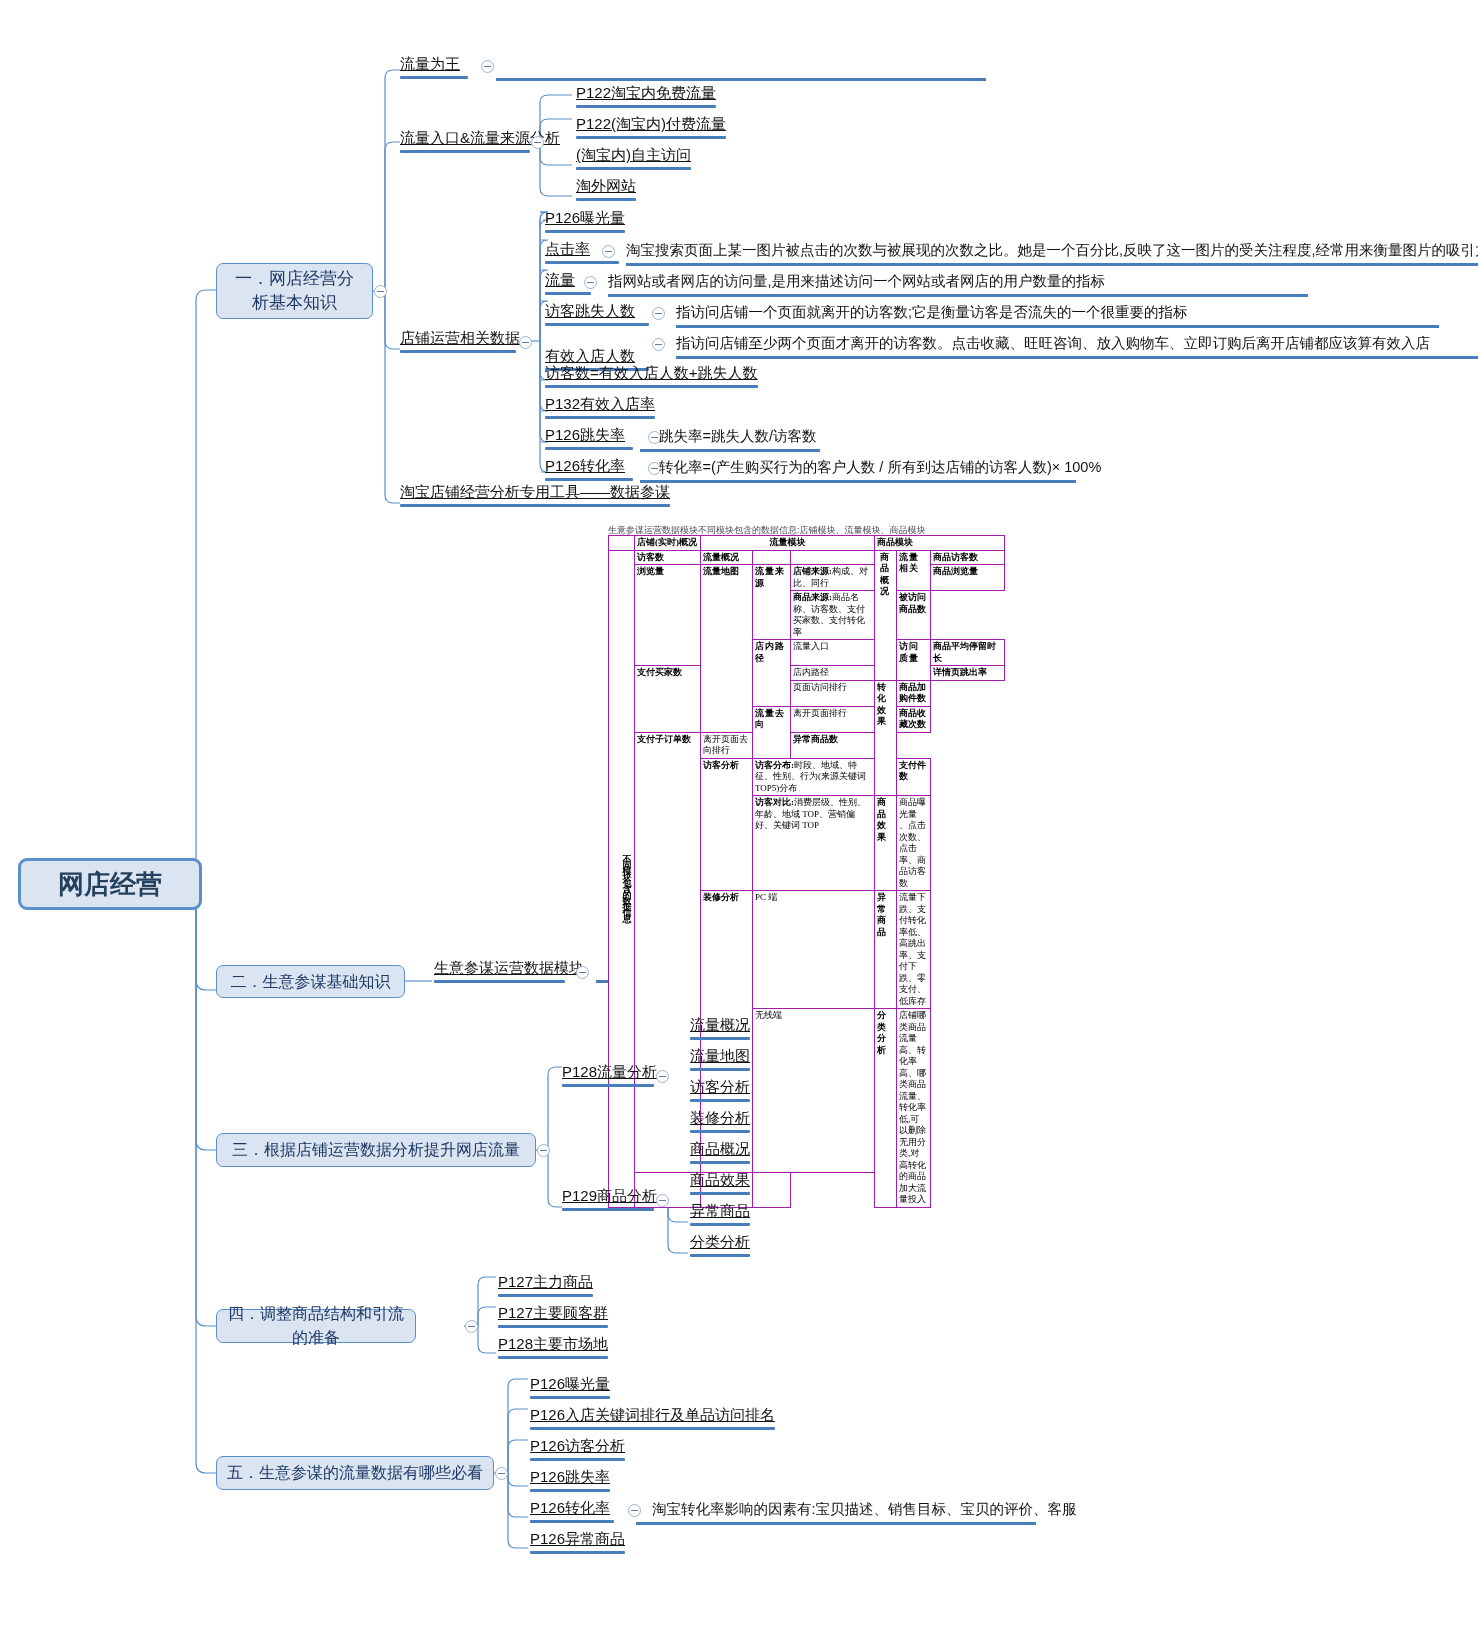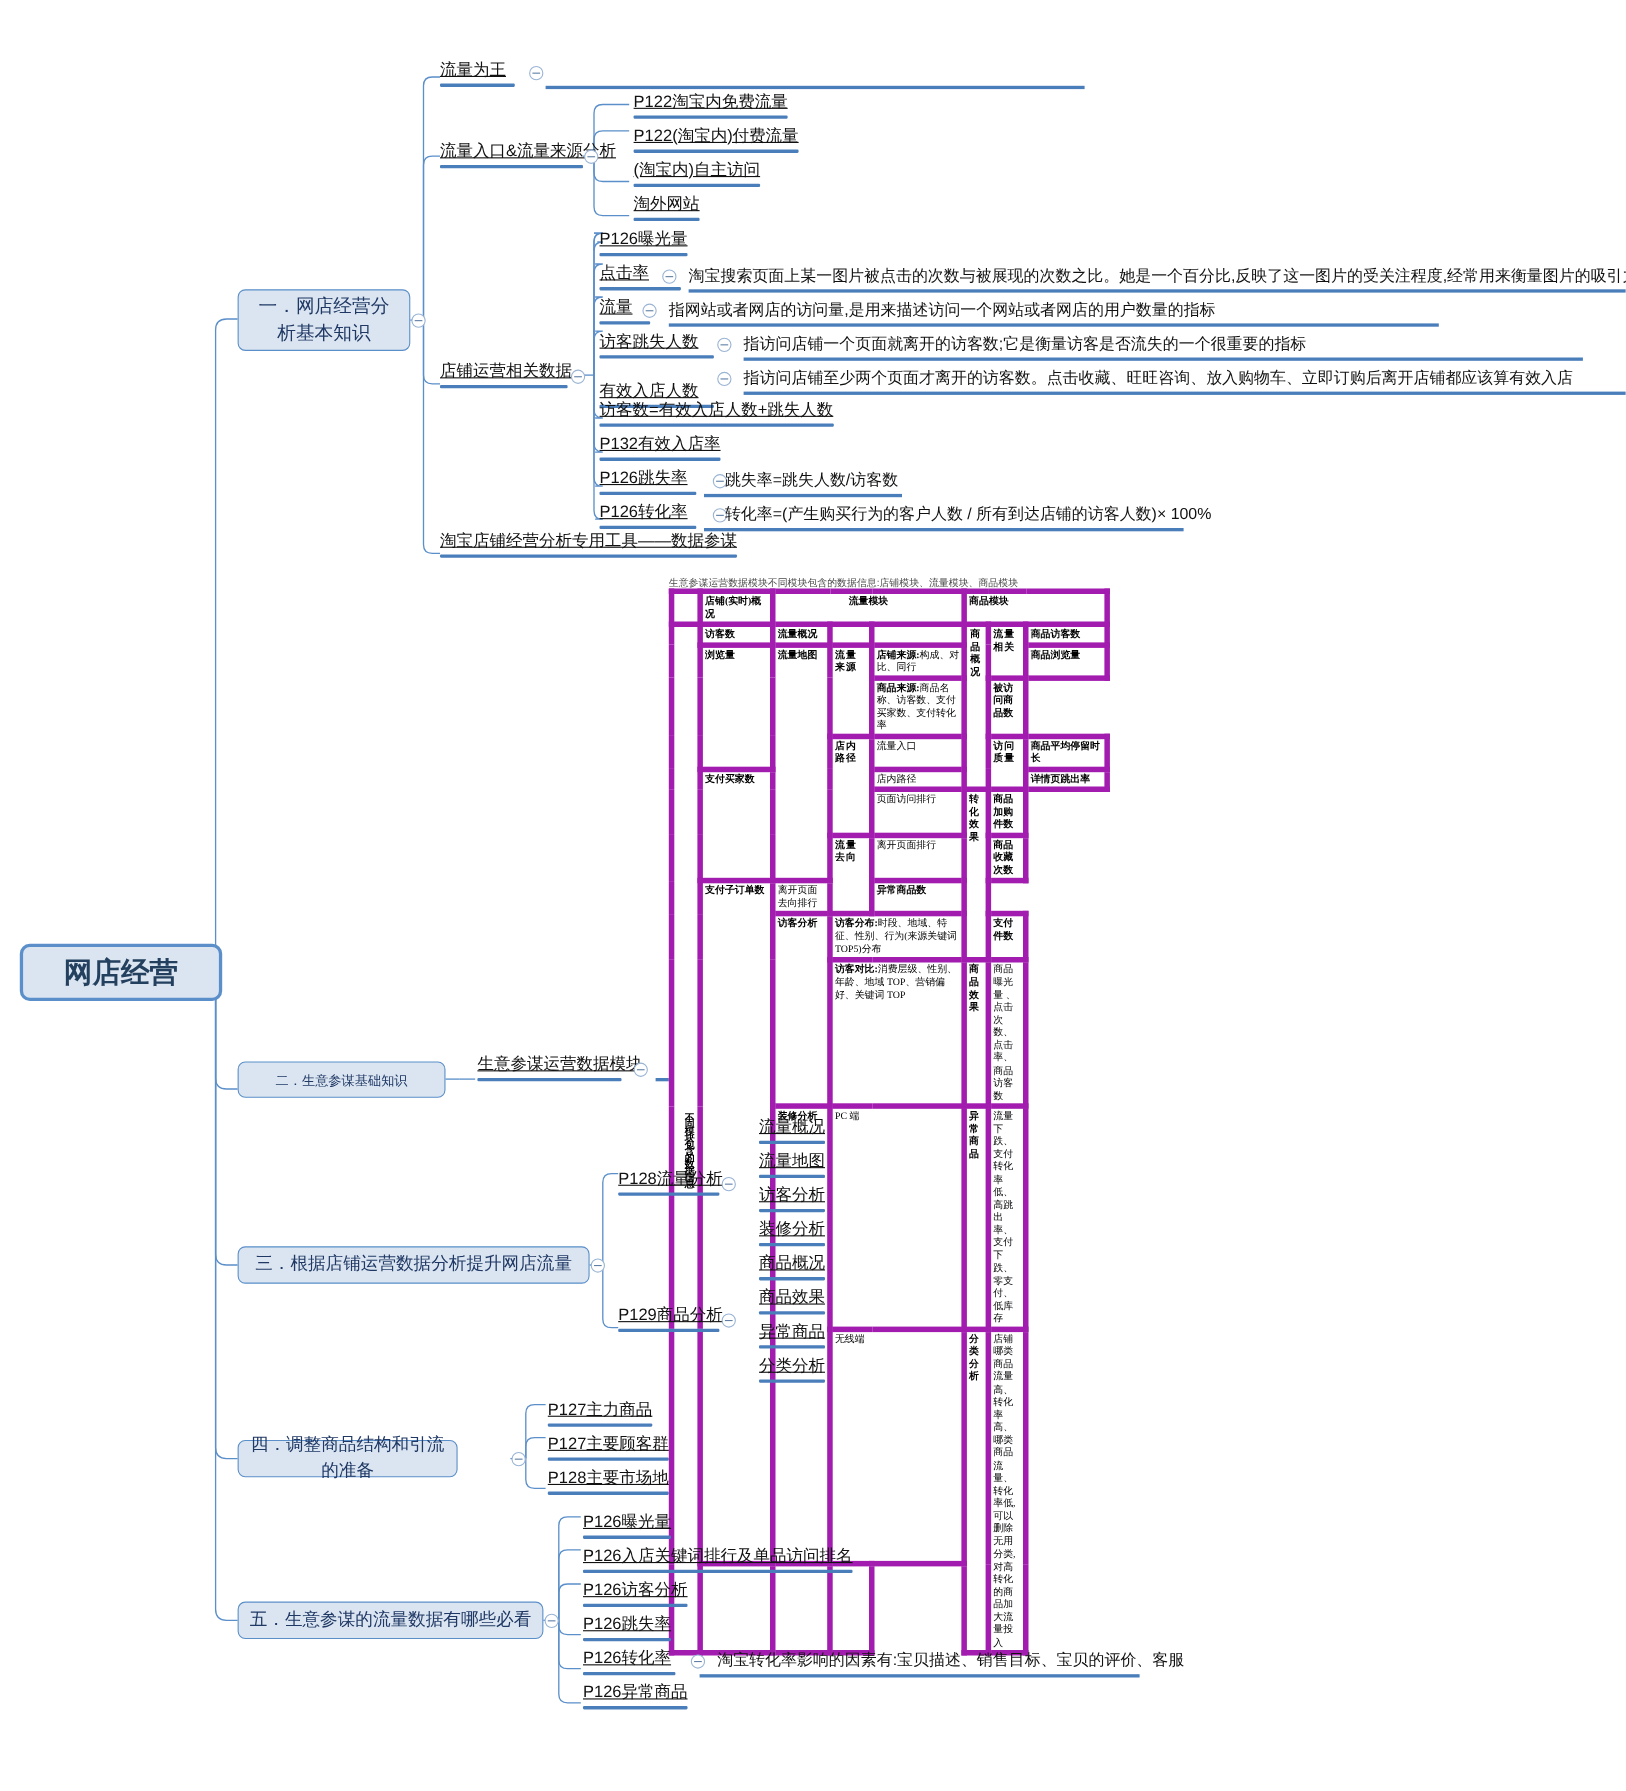--- a/index.html
+++ b/index.html
@@ -71,21 +71,21 @@
   #tblwrap { position:absolute; left:608px; top:524px; width:396px; }
   #tblcaption { font-size:9px; color:#4a4a4a; white-space:nowrap; overflow:hidden; height:11px; }
   table.mod {
     border-collapse:collapse;
     width:396px;
     table-layout:fixed;
     font-family:"Liberation Serif","DejaVu Serif",serif;
     background:#fff;
   }
   table.mod td {
-    border:5px solid #a21caf;
+    border:1px solid #a21caf;
     vertical-align:top;
     padding:1px 2px;
     font-size:9px;
     line-height:11.5px;
     color:#000;
   }
   td.hdr { font-size:13px; font-weight:bold; line-height:24px; font-family:"Liberation Serif",serif; }
   td.vert { font-size:13px; font-weight:bold; text-align:center; line-height:30px; width:26px; }
   td.b { font-weight:bold; font-size:10px; }
   td.b2 { font-weight:bold; font-size:10px; letter-spacing:1px; }
@@ -270,21 +270,21 @@
   </div>
   <div class="toggle" style="left:648px; top:462px;"></div>
   <div class="desc" style="left:659px; top:458px;">转化率=(产生购买行为的客户人数 / 所有到达店铺的访客人数)× 100%</div>
   <div class="noteline" style="left:640px; top:480px; width:436px;"></div>
 
   <div class="tnode" style="left:400px; top:483px;">
     <span>淘宝店铺经营分析专用工具——数据参谋</span>
     <span class="bar"></span>
   </div>
 
-  <div class="boxnode" style="left:216px; top:965px; width:189px; height:33px; font-size:12px;">
+  <div class="boxnode" style="left:216px; top:965px; width:189px; height:33px; font-size:16px;">
     <span>二．生意参谋基础知识</span>
   </div>
 
   <div class="tnode" style="left:434px; top:959px; width:131px;">
     <span>生意参谋运营数据模块</span>
     <span class="bar" style="width:131px;"></span>
   </div>
   <div class="toggle" style="left:576px; top:966px;"></div>
   <div class="noteline" style="left:596px; top:980px; width:408px;"></div>
 

